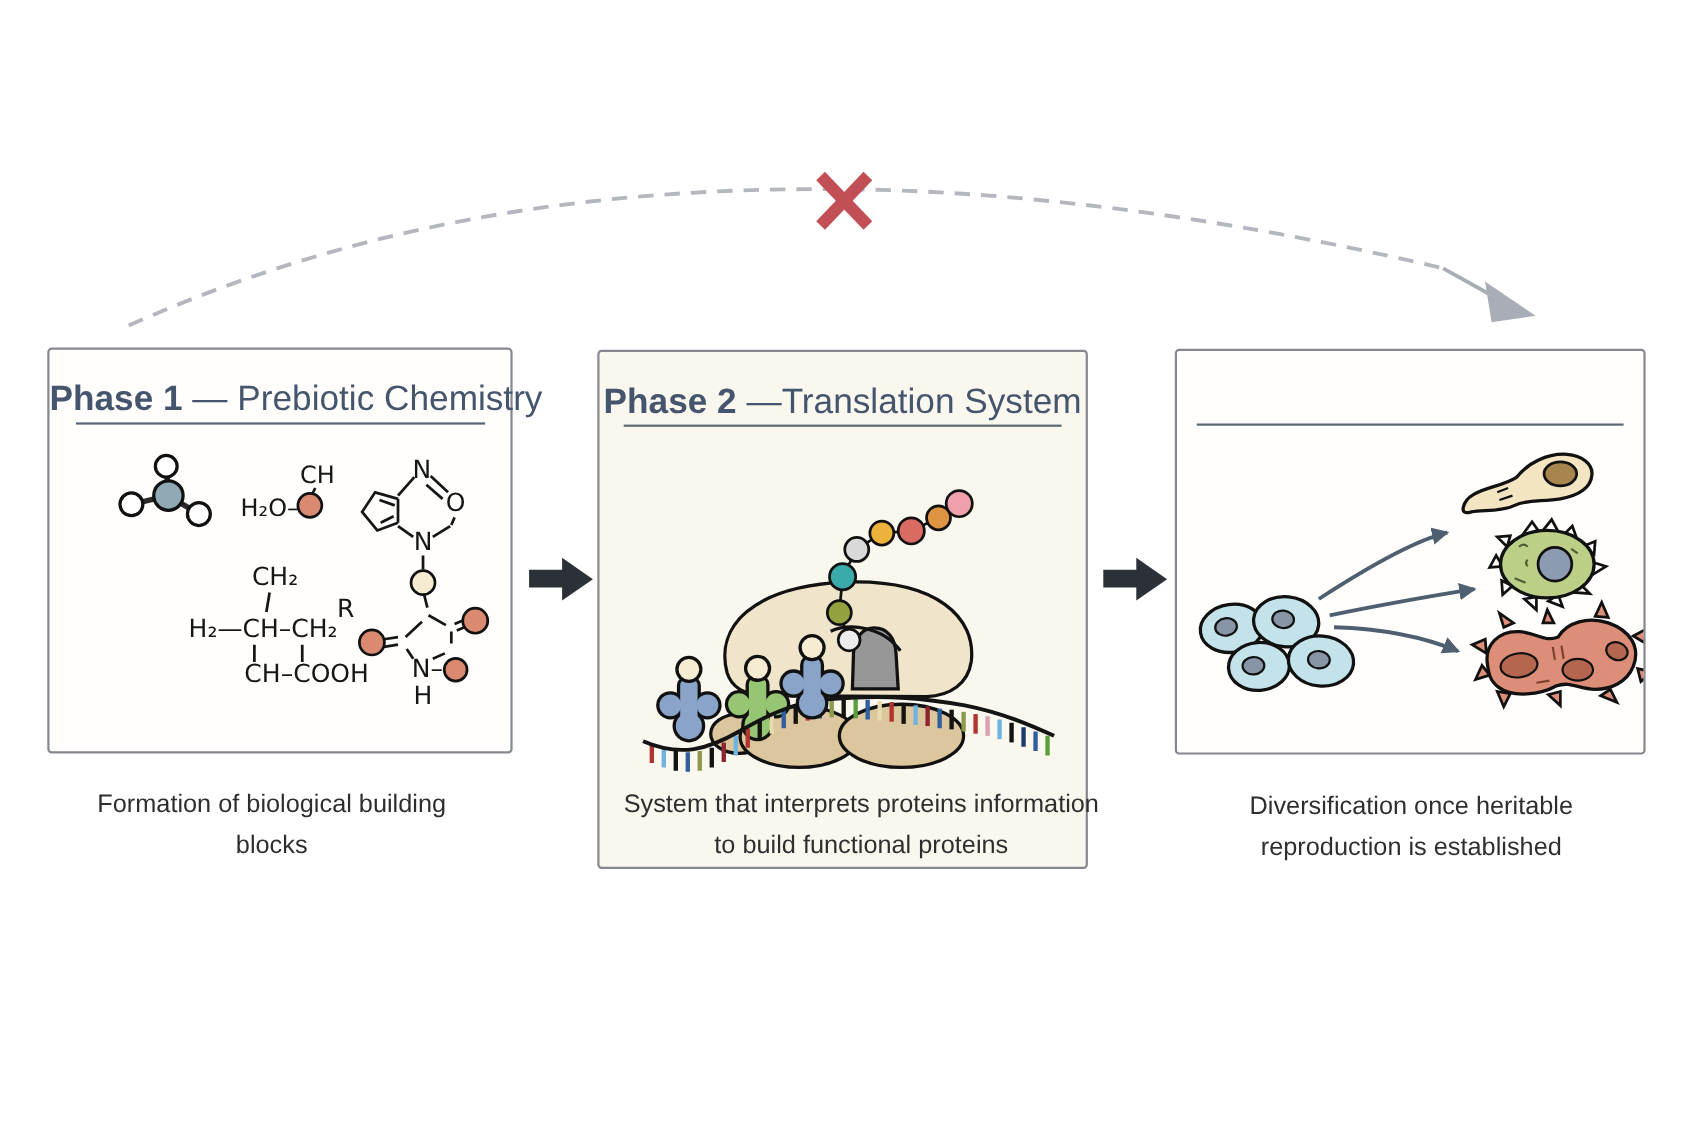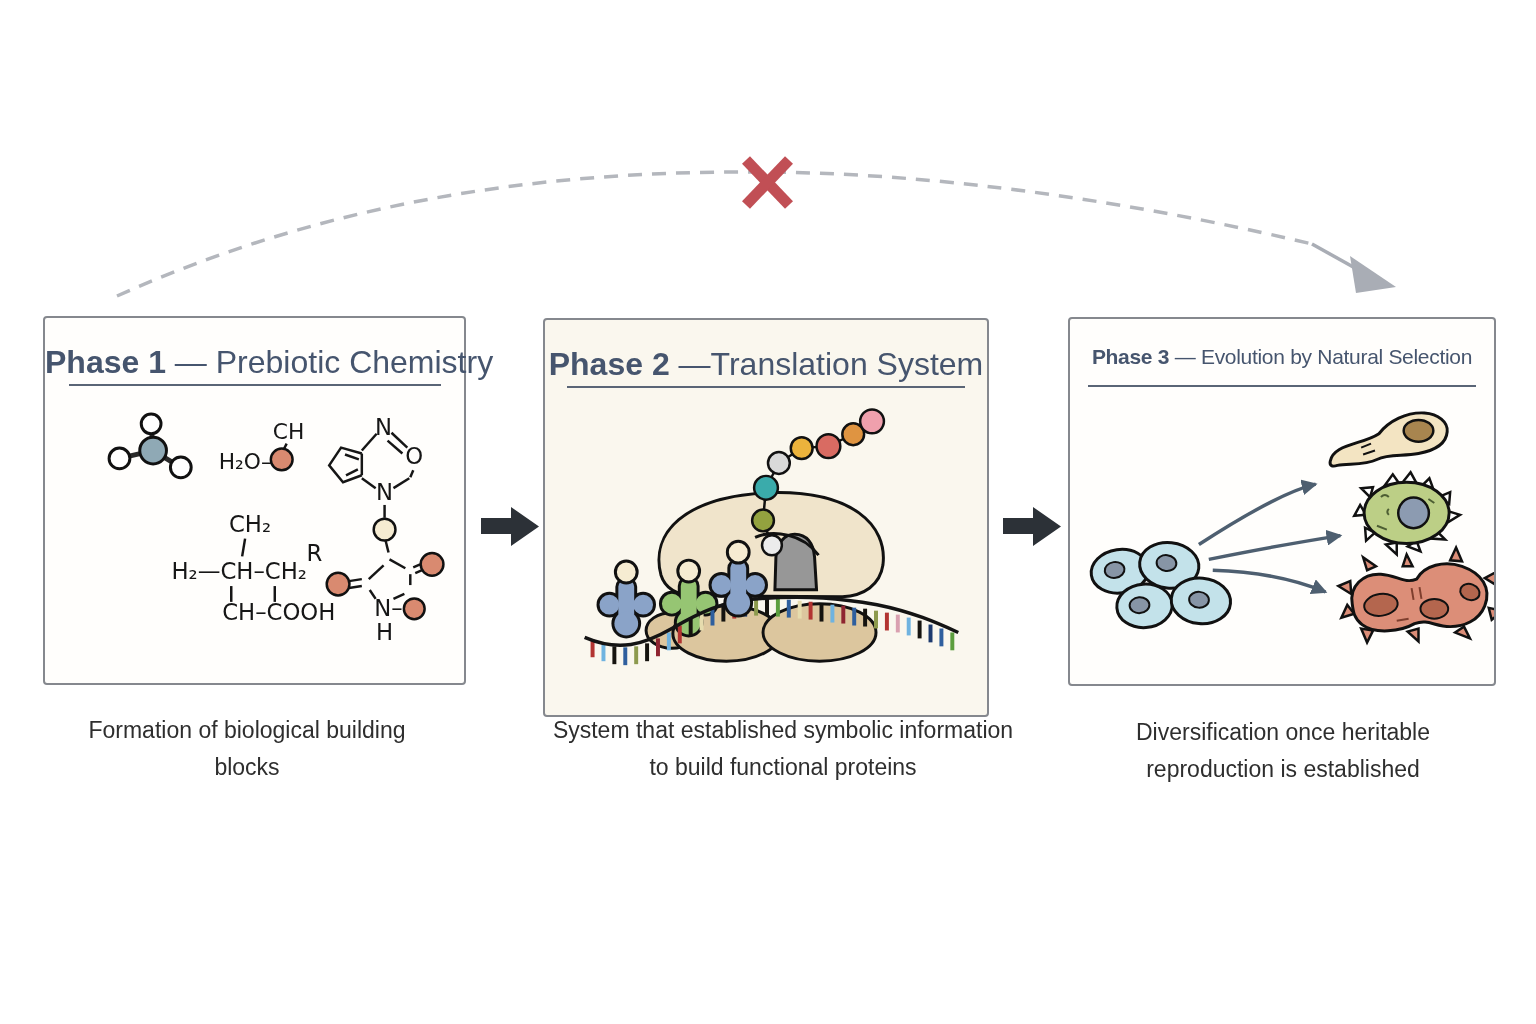--- a/index.html
+++ b/index.html
@@ -107,21 +107,21 @@
         <line class="bond" x1="232" y1="271" x2="232" y2="287"></line>
         <text class="chem" x="236" y="305" text-anchor="middle">CH–COOH</text>
       </g>
     </svg>
     <div class="panel-title">
       <span class="ph">Phase 1</span><span> — Prebiotic Chemistry</span>
     </div>
     <div class="title-rule" style="width:372px;"></div>
   </div>
 
-  <div class="panel" id="panel-2" style="left:543px;top:318px;width:446px;height:399px;padding-left:28px;">
+  <div class="panel" id="panel-2" style="left:543px;top:318px;width:446px;height:472px;padding-left:28px;">
     <svg class="panel-svg" viewBox="0 0 446 368">
       <g>
         <path d="M117,242 C106,200 140,163 225,159 C310,156 346,192 341,232 C338,252 322,263 300,264 L150,263 C132,262 121,255 117,242 Z" style="fill:var(--ribo-body)" stroke="#111" stroke-width="3"></path>
       </g>
       <g>
         <path d="M232,257 L233,224 C234,209 242,201 252,201 C264,201 271,210 272,224 L274,257 Z" style="fill:var(--channel-gray)" stroke="#111" stroke-width="3"></path>
         <path d="M212,204 C230,196 260,200 276,222" fill="none" stroke="#111" stroke-width="3"></path>
       </g>
       <g>
         <ellipse cx="128" cy="298" rx="26" ry="18" style="fill:var(--ribo-lobe)" stroke="#111" stroke-width="3"></ellipse>
@@ -293,32 +293,29 @@
           <polygon points="306,315 300,327 294,313"></polygon>
           <polygon points="287,298 274,302 280,289"></polygon>
         </g>
         <path d="M285,288 C282,270 296,257 314,258 C330,259 338,268 350,263 C358,249 378,244 396,250 C416,257 426,272 419,290 C413,305 398,311 384,311 C368,311 362,303 348,308 C334,316 308,319 295,309 C287,303 286,296 285,288 Z" style="fill:var(--red-cell)" stroke="#111" stroke-width="3"></path>
         <ellipse cx="314" cy="289" rx="17" ry="11" transform="rotate(-8 314 289)" style="fill:var(--red-patch)" stroke="#111" stroke-width="2"></ellipse>
         <ellipse cx="368" cy="293" rx="14" ry="10" style="fill:var(--red-patch)" stroke="#111" stroke-width="2"></ellipse>
         <ellipse cx="404" cy="276" rx="10" ry="8" transform="rotate(20 404 276)" style="fill:var(--red-patch)" stroke="#111" stroke-width="2"></ellipse>
         <path d="M345,272 L347,284 M353,271 L355,283 M330,305 l12,-2" stroke="#7e3f2e" stroke-width="2" fill="none"></path>
       </g>
     </svg>
-    <div class="panel-title">
-      <span class="ph">Phase 3</span><span> — Evolution by Natural Selection</span>
-    </div>
     <div class="title-rule" style="width:388px;"></div>
   </div>
 
   <div class="caption" style="left:-13px;top:712px;">
     <span>Formation of biological building</span>
     <span>blocks</span>
   </div>
   <div class="caption" style="left:523px;top:712px;">
-    <span>System that established symbolic information</span>
+    <span>System that interprets proteins information</span>
     <span>to build functional proteins</span>
   </div>
   <div class="caption" style="left:1023px;top:714px;">
     <span>Diversification once heritable</span>
     <span>reproduction is established</span>
   </div>
 
 </div>
 
 </body></html>

